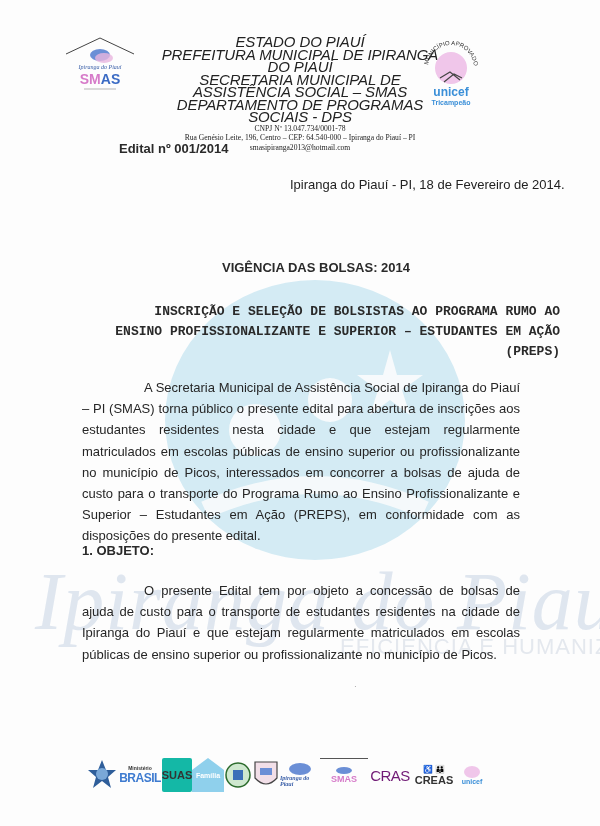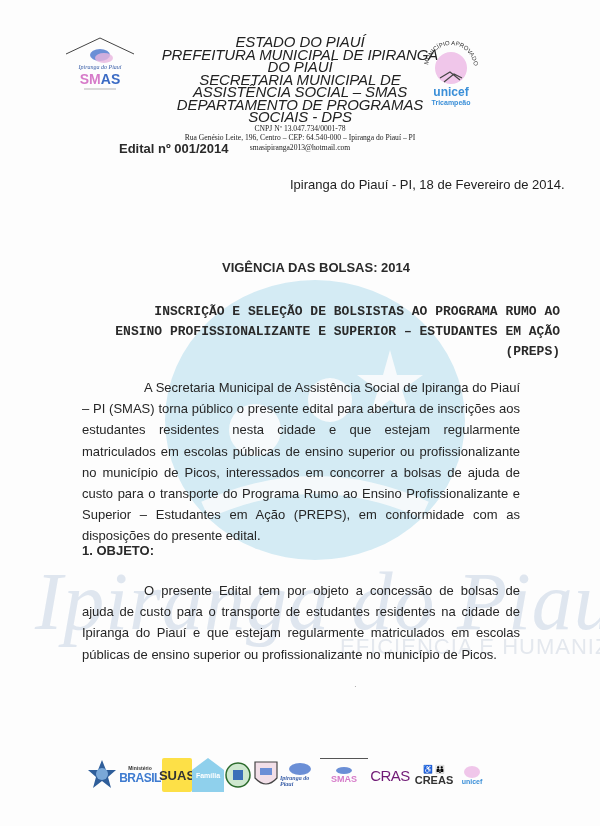--- a/index.html
+++ b/index.html
@@ -119,21 +119,21 @@
 
   <div class="footer">
     <svg class="flogo" width="32" height="34" viewBox="0 0 32 34">
       <polygon points="16,2 20,12 30,12 22,19 25,30 16,23 7,30 10,19 2,12 12,12" fill="#2f5e9a"></polygon>
       <circle cx="16" cy="16" r="6" fill="#7aa8d8"></circle>
     </svg>
     <div class="flogo" style="width:44px;flex-direction:column;">
       <span style="font-size:5px;color:#333;">Ministério</span>
       <span style="font-size:12px;color:#3e7bd0;letter-spacing:-0.5px;">BRASIL</span>
     </div>
-    <div class="flogo" style="width:30px;background:#fde047;border-radius:2px;font-size:13px;color:#333;">SUAS</div>
+    <div class="flogo" style="width:30px;background:#14b8a6;border-radius:2px;font-size:11px;color:#333;">SUAS</div>
     <div class="flogo" style="width:32px;background:#8fd0ec;clip-path:polygon(50% 0,100% 35%,100% 100%,0 100%,0 35%);font-size:7px;color:#fff;">Família</div>
     <svg class="flogo" width="28" height="34" viewBox="0 0 28 34">
       <circle cx="14" cy="17" r="12" fill="#cfe8cf" stroke="#2c6b2c" stroke-width="1.5"></circle>
       <rect x="9" y="12" width="10" height="10" fill="#3c6fb8"></rect>
     </svg>
     <svg class="flogo" width="28" height="34" viewBox="0 0 28 34">
       <path d="M3 4 H25 V20 Q14 32 3 20 Z" fill="#f2dfe8" stroke="#444" stroke-width="1.2"></path>
       <rect x="8" y="10" width="12" height="7" fill="#6b8fd6"></rect>
     </svg>
     <div class="flogo" style="width:40px;flex-direction:column;">

